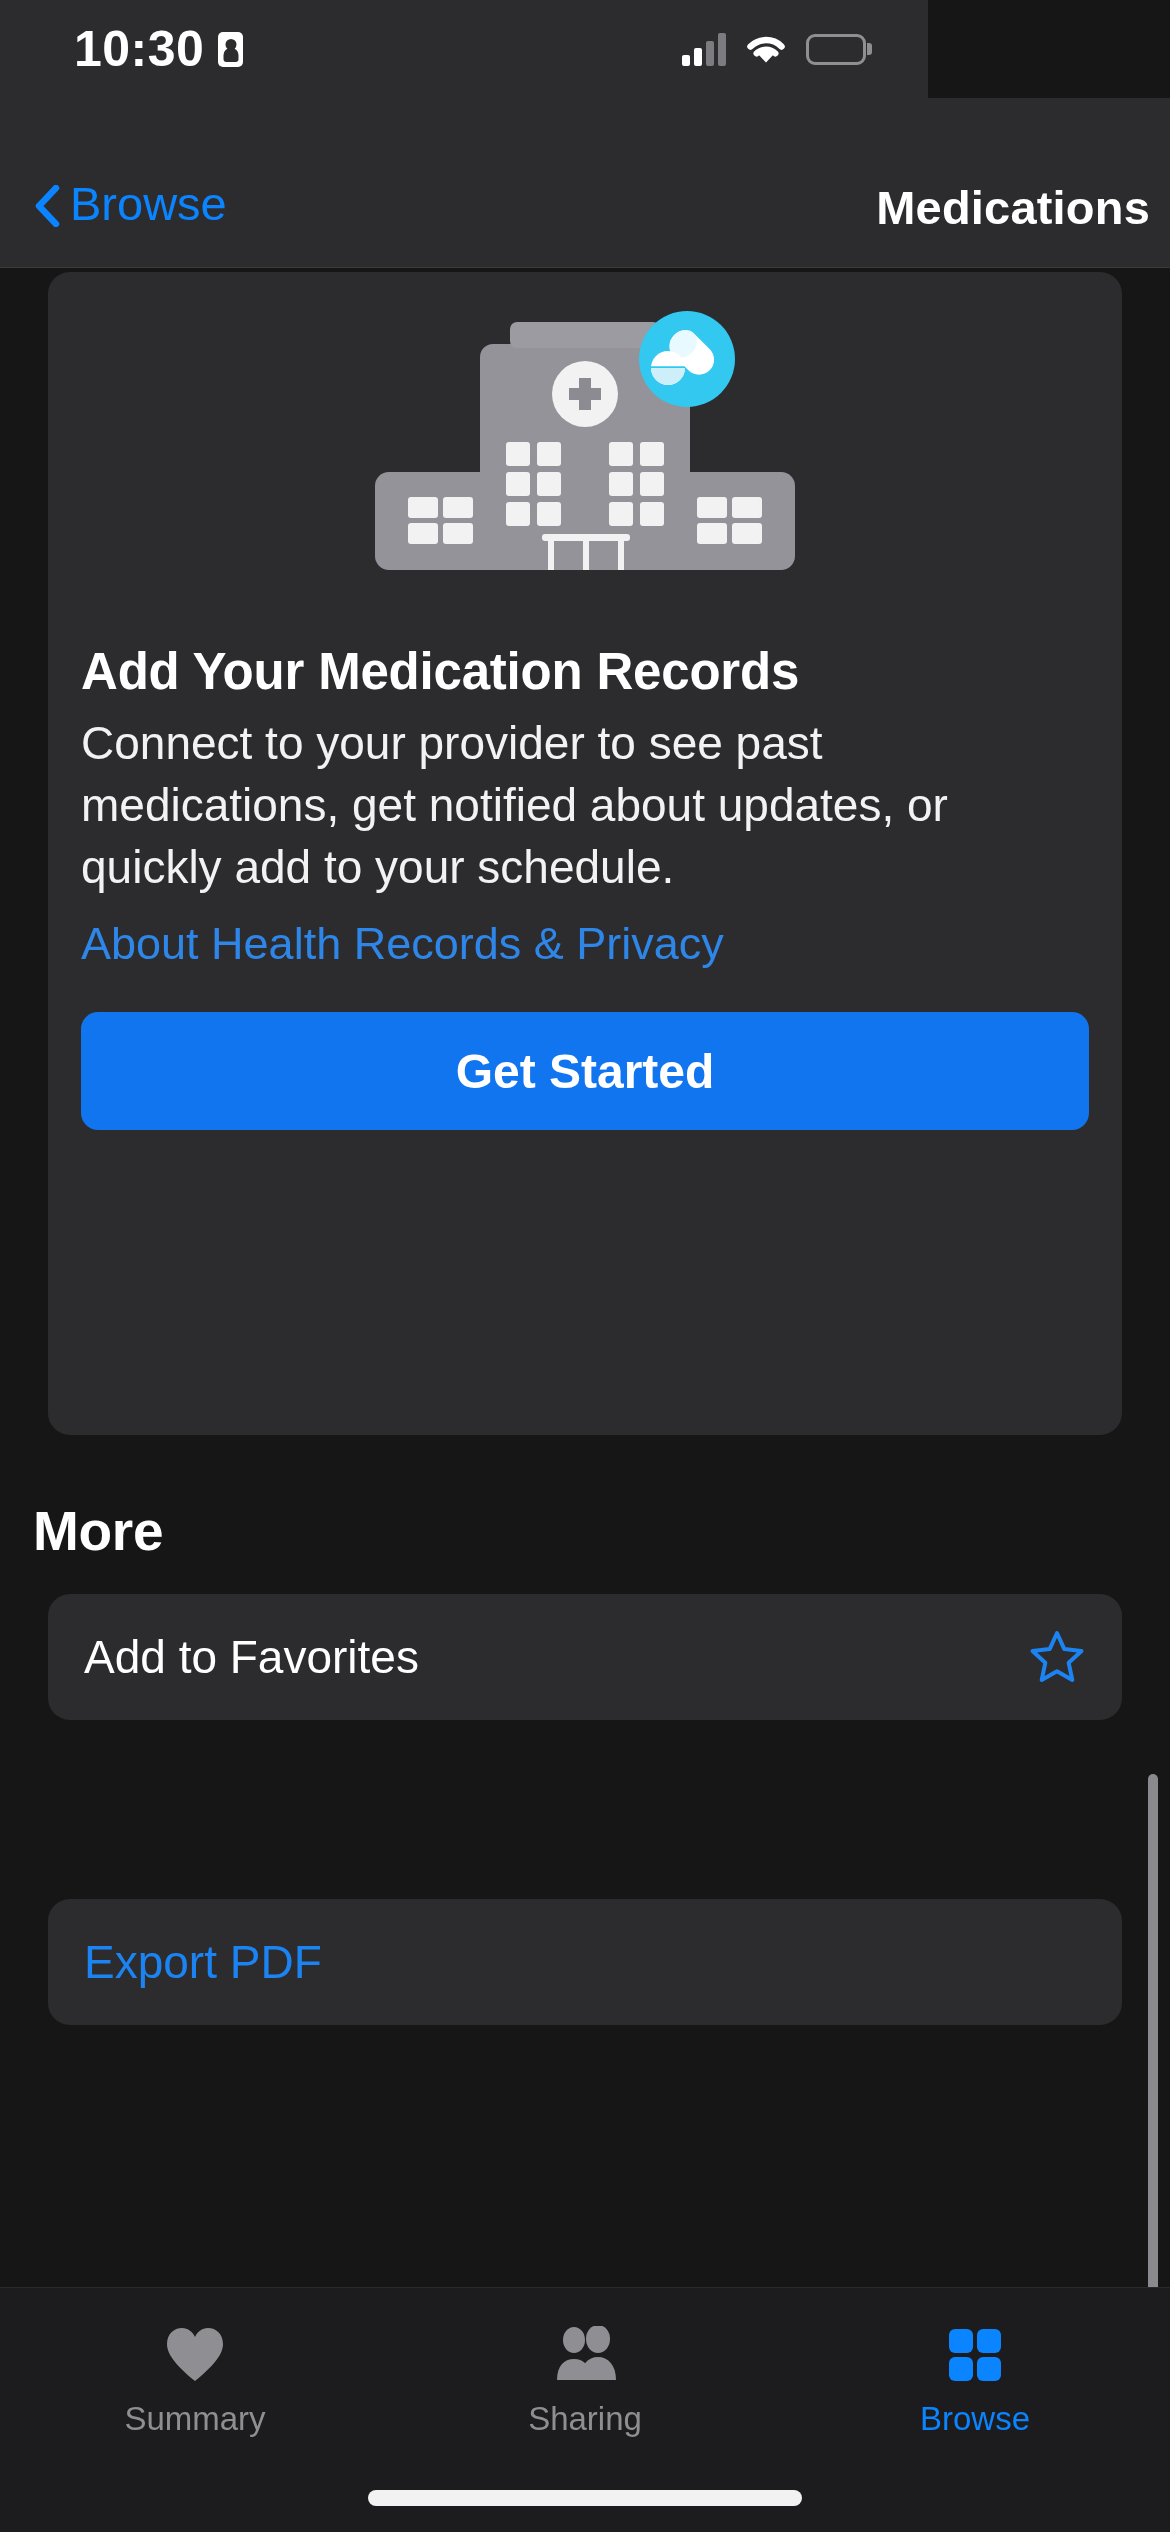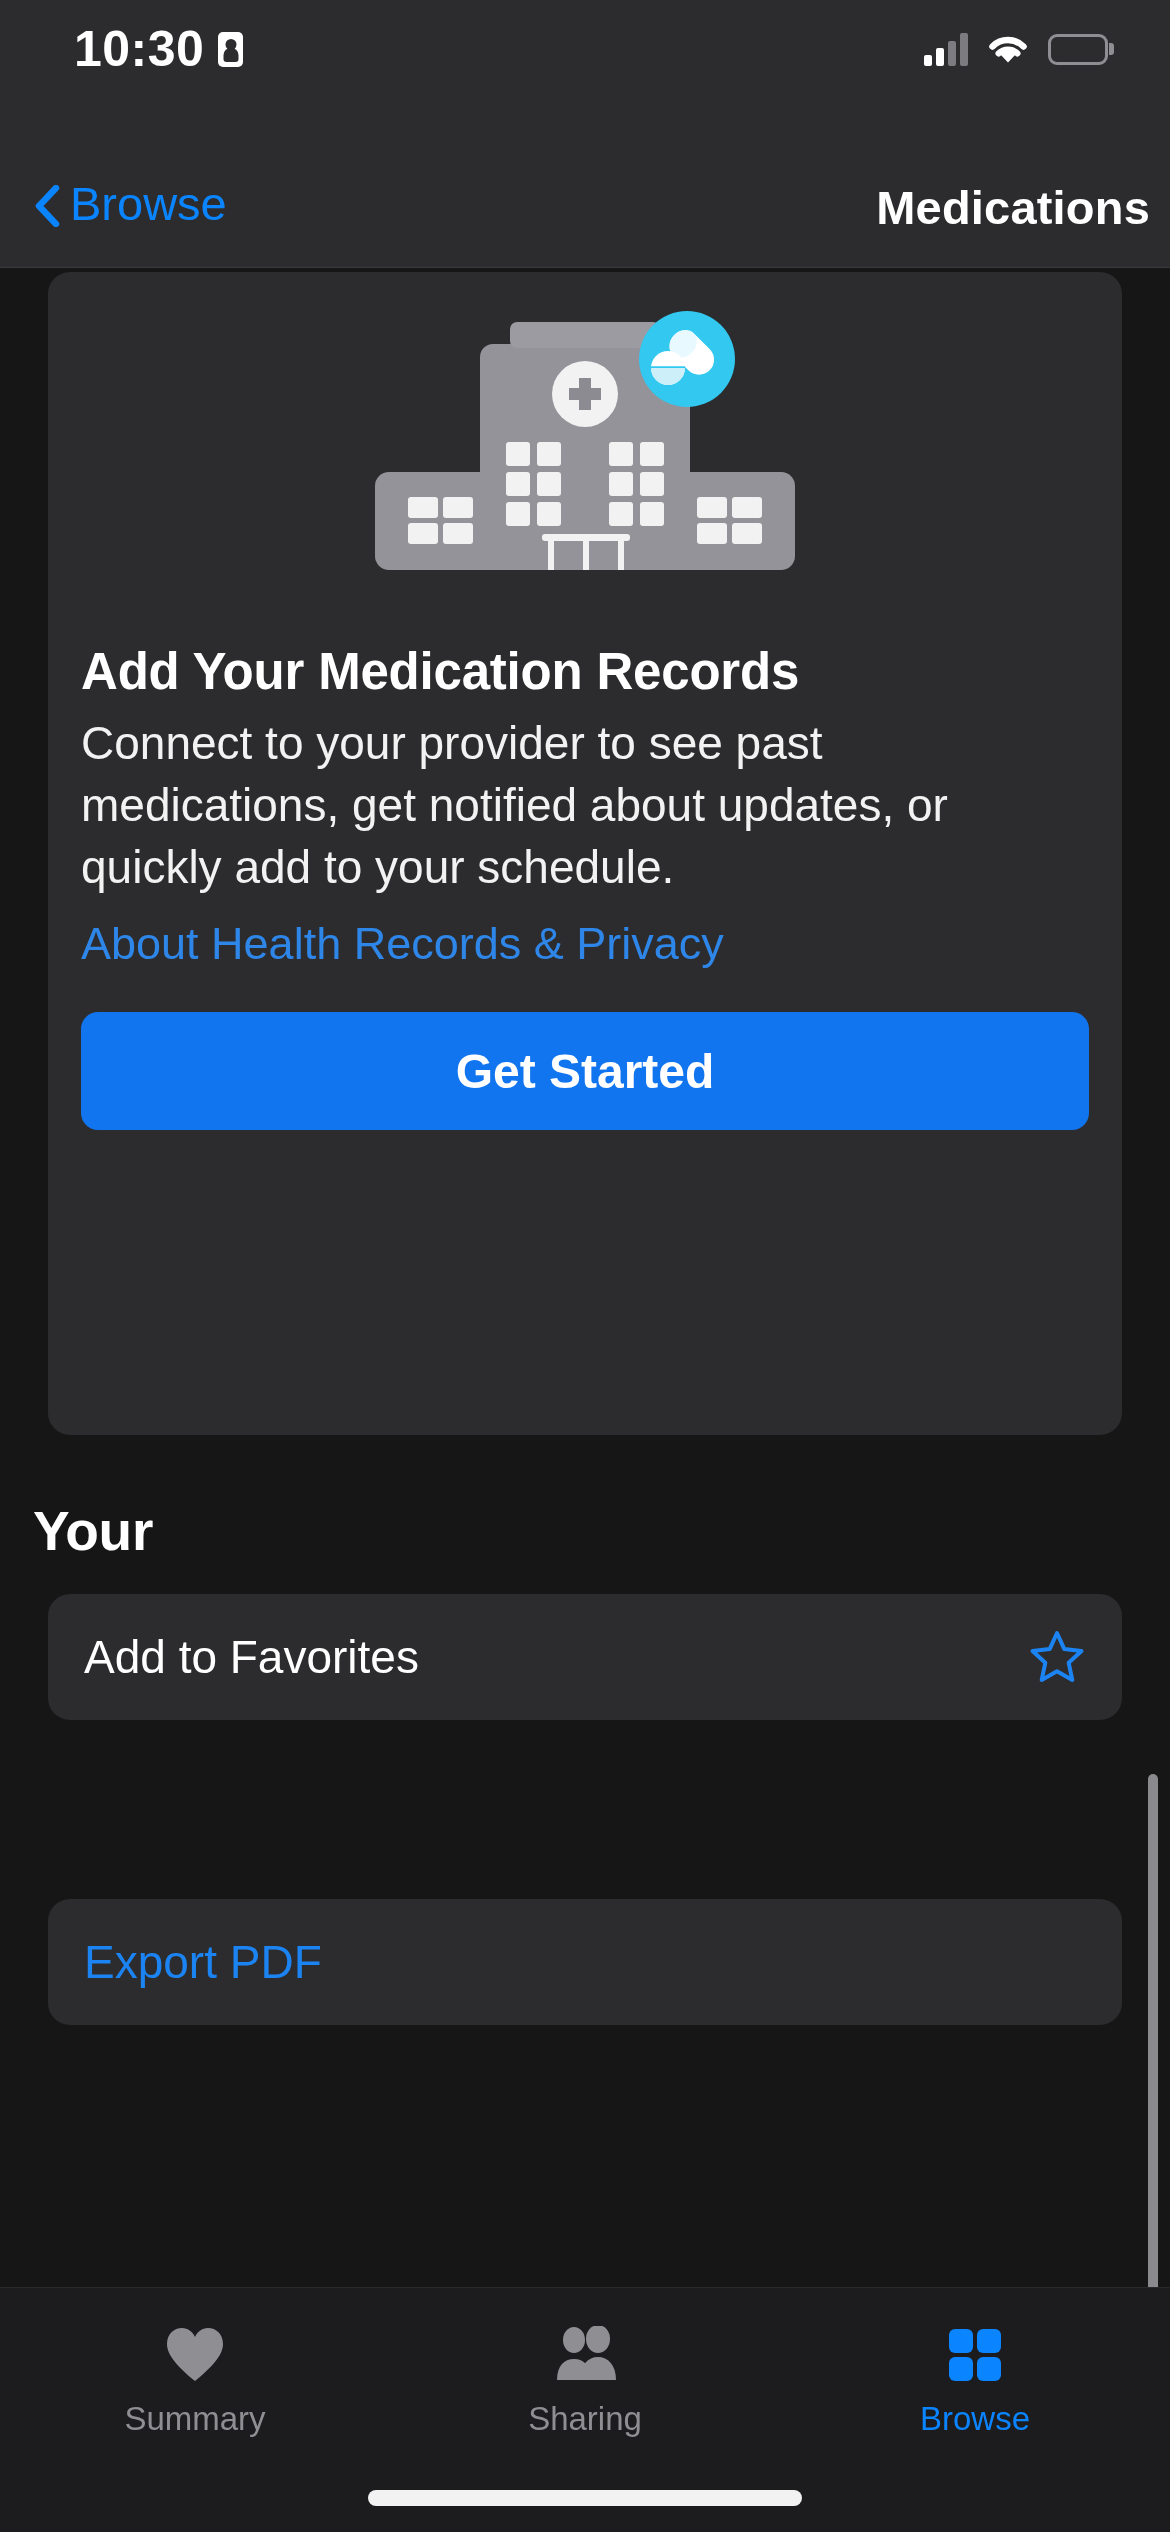--- a/index.html
+++ b/index.html
@@ -7,21 +7,21 @@
     width:1170px; height:2532px;
     background:#161616;
     font-family:"Liberation Sans", sans-serif;
     -webkit-font-smoothing:antialiased;
     overflow:hidden;
   }
   .phone { position:relative; width:1170px; height:2532px; background:#161616; }
 
   
   .statusbar {
-    position:absolute; top:0; left:0; width:1170px; height:98px;
+    position:absolute; top:0; left:0; width:928px; height:98px;
     background:#2C2C2E;
     display:flex; align-items:center; justify-content:space-between;
     padding:0 62px 0 74px;
   }
   .status-left { display:flex; align-items:center; gap:14px; }
   .status-time { color:#FFFFFF; font-size:50px; font-weight:600; letter-spacing:0.5px; }
   .rec-icon {
     width:25px; height:35px; background:#FFFFFF; border-radius:5px;
     position:relative; display:inline-block;
   }
@@ -254,21 +254,21 @@
           <path d="M603 66 a17 17 0 0 0 34 0 z" fill="#CDEFFA"></path>
         </svg>
       </div>
 
       <div class="hero-title">Add Your Medication Records</div>
       <div class="hero-body">Connect to your provider to see past medications, get notified about updates, or quickly add to your schedule.</div>
       <div class="hero-link">About Health Records &amp; Privacy</div>
       <button class="cta">Get Started</button>
     </div>
 
-    <div class="sec-header">Your</div>
+    <div class="sec-header">More</div>
 
     <div class="row-card" id="card-fav">
       <span class="row-label">Add to Favorites</span>
       <span class="star-icon">
         <svg viewBox="0 0 58 58" width="58" height="58">
           <path d="M29 5 L36.3 21.1 L53.5 23 L40.7 34.8 L44.3 52 L29 43.3 L13.7 52 L17.3 34.8 L4.5 23 L21.7 21.1 Z" fill="none" stroke="#1B84F2" stroke-width="4" stroke-linejoin="round"></path>
         </svg>
       </span>
     </div>
 

